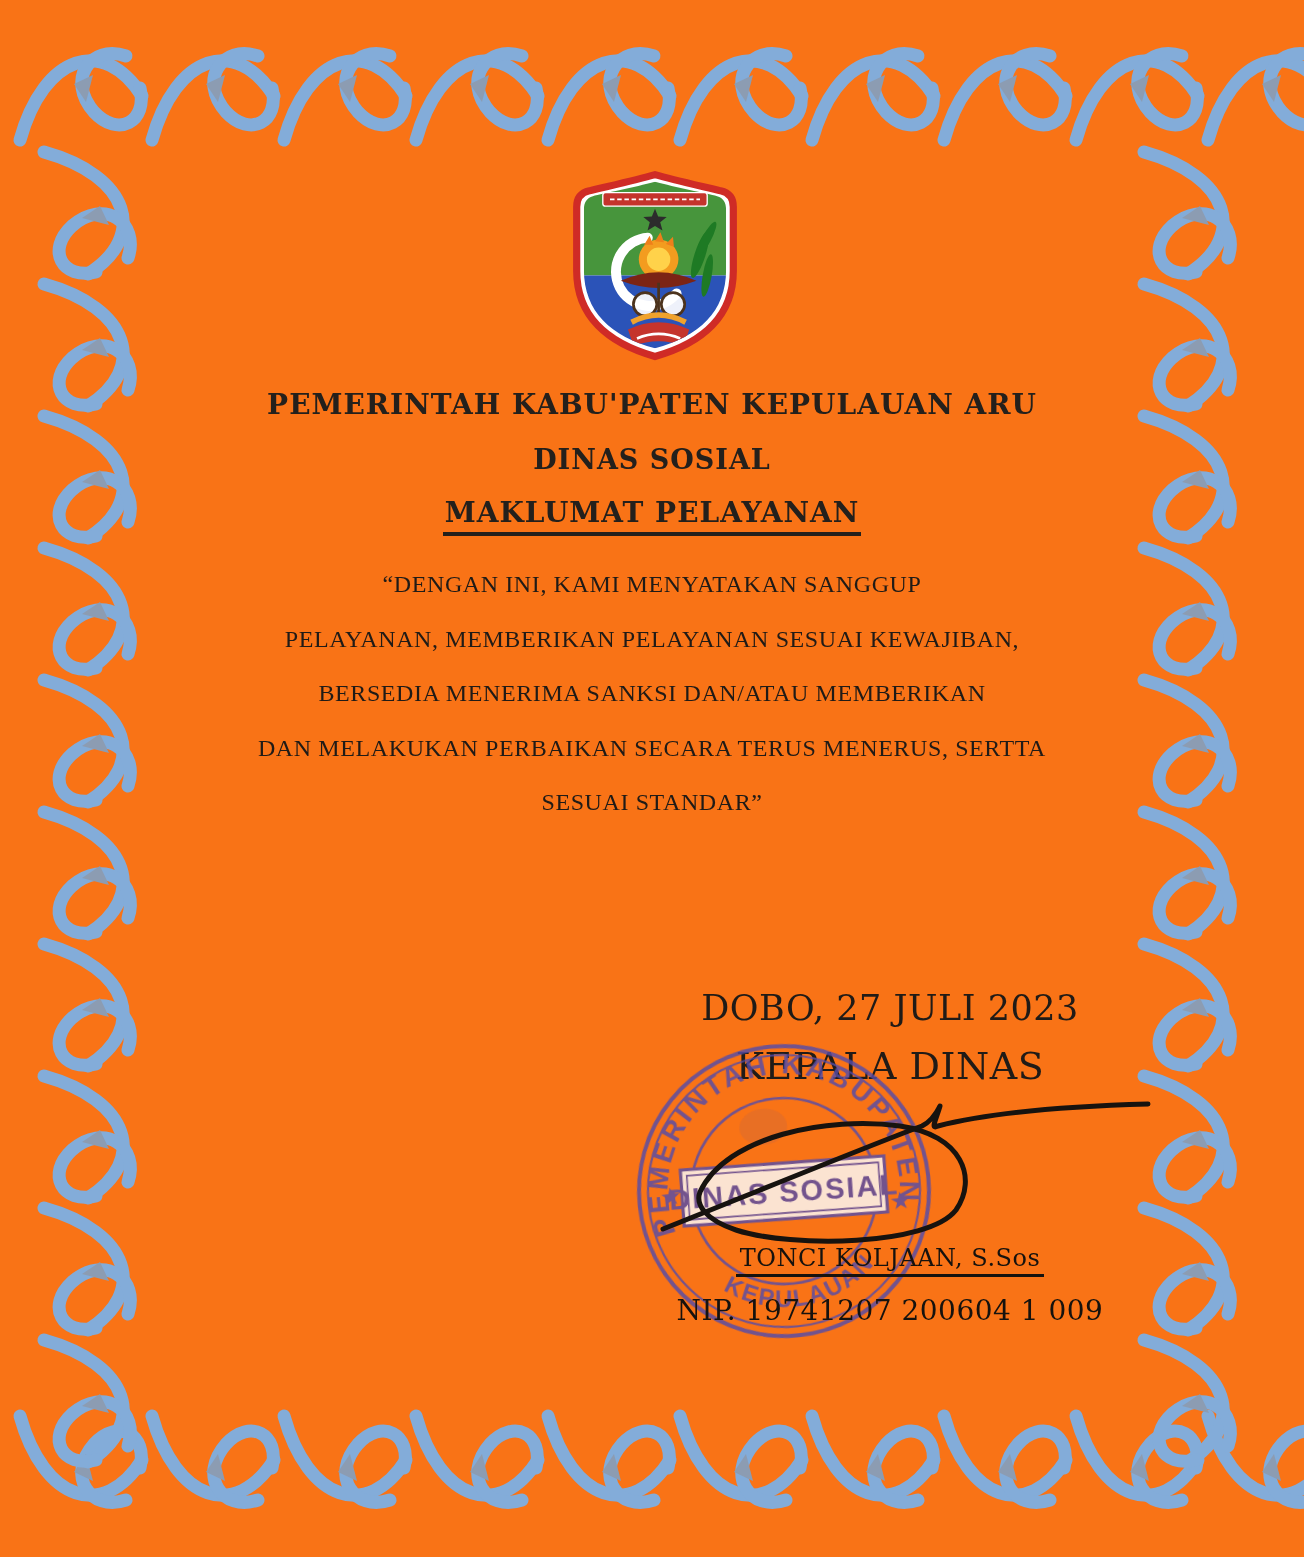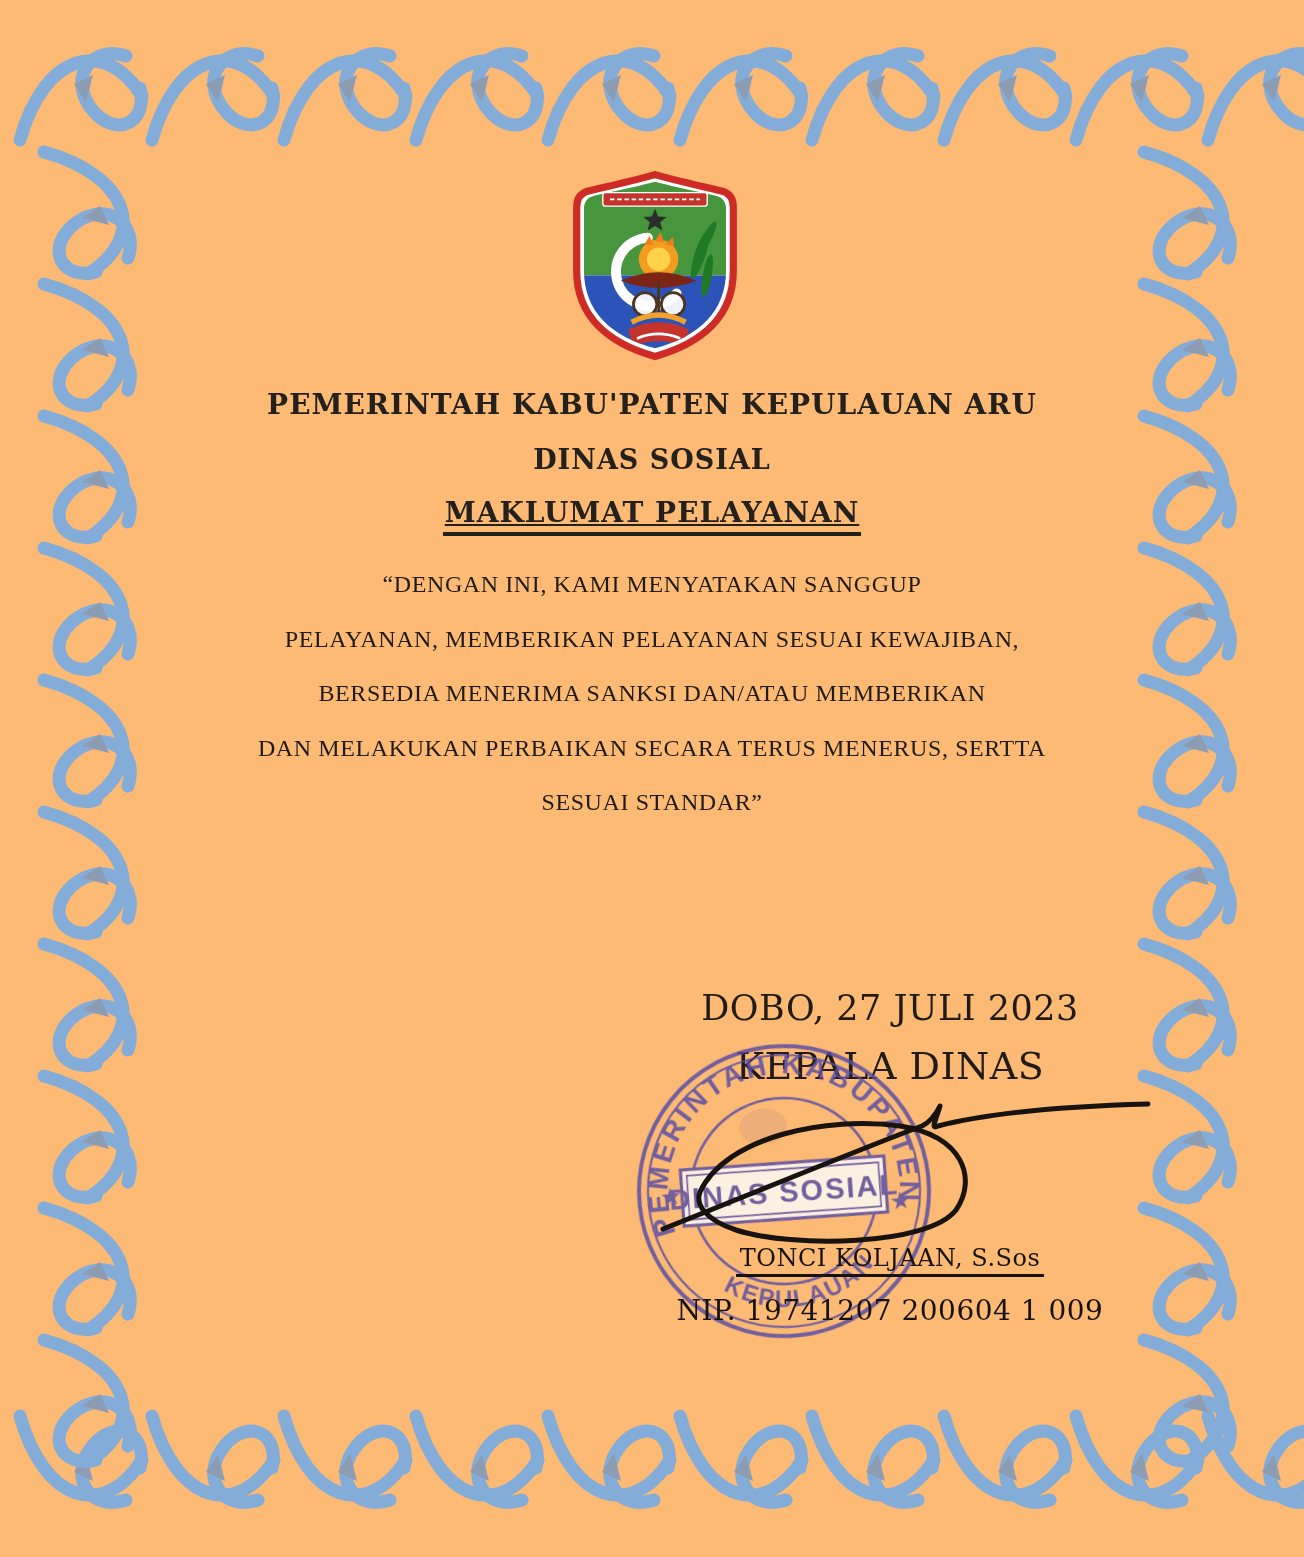--- a/index.html
+++ b/index.html
@@ -1,33 +1,33 @@
 <!DOCTYPE html>
 <html><head>
 <meta charset="utf-8">
 <style>
   html,body{margin:0;padding:0;background:#e9e9e9;}
   .page{
     position:relative;width:1304px;height:1557px;margin:0 auto;
-    background:#fdba74;overflow:hidden;
+    background:#f97316;overflow:hidden;
     font-family:"Liberation Serif",serif;color:#1d1916;
   }
   .layer{position:absolute;inset:0;}
   .border-svg{z-index:1;}
   .stampsig-svg{z-index:3;}
   .emblem{
     position:absolute;left:565px;top:168px;width:180px;height:196px;z-index:2;
   }
   .header{
     position:absolute;left:152px;top:388px;width:1000px;text-align:center;
     font-family:"DejaVu Serif",serif;font-weight:700;color:#24201c;z-index:2;
   }
   .header .gov{font-size:28px;letter-spacing:1px;}
   .header .agency{font-size:27px;margin-top:23px;letter-spacing:1px;}
-  .header .doc-title{font-size:28px;margin-top:21px;letter-spacing:1px;text-decoration:underline;}
+  .header .doc-title{font-size:28px;margin-top:21px;letter-spacing:1px;}
   .header .doc-title span{border-bottom:4px solid #24201c;padding:0 2px 3px;}
   .statement{
     position:absolute;left:122px;top:557px;width:1060px;text-align:center;
     font-size:24px;line-height:54.5px;letter-spacing:.6px;color:#201b17;z-index:2;
   }
   .signoff{
     position:absolute;left:612px;top:988px;width:556px;text-align:center;
     font-family:"DejaVu Serif",serif;color:#201b17;z-index:2;
   }
   .place-date{font-size:35px;letter-spacing:.5px;}

